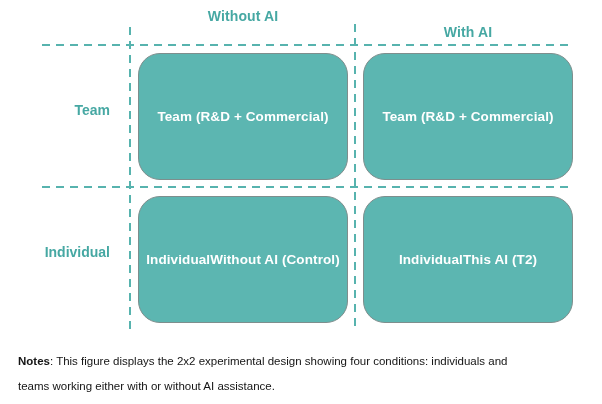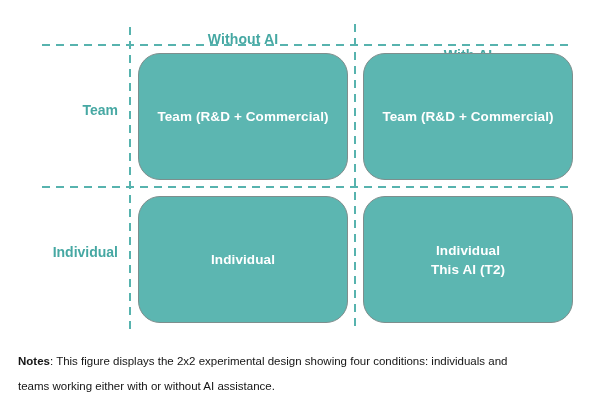--- a/index.html
+++ b/index.html
@@ -16,34 +16,34 @@
     position: relative;
     width: 602px;
     height: 404px;
     background: #ffffff;
     font-family: "Liberation Sans", sans-serif;
     overflow: hidden;
   }
   
   .col-header {
     position: absolute;
-    top: 31px;
+    top: 8px;
     width: 210px;
     text-align: center;
     font-size: 14px;
     font-weight: bold;
     color: var(--accent);
     letter-spacing: 0.1px;
   }
   .c1 { left: 138px; }
   .c2 { left: 363px; margin-top: 16px; }
   
   .row-label {
     position: absolute;
-    left: 8px;
+    left: 0;
     width: 110px;
     text-align: right;
     font-size: 14px;
     font-weight: bold;
     color: var(--accent);
   }
   .r1 { top: 102px; }
   .r2 { top: 244px; }
   
   .dash { position: absolute; }
@@ -61,21 +61,21 @@
   .v2 { left: 354px; top: 24px; height: 308px; }
   
   .cell {
     position: absolute;
     width: 210px;
     height: 127px;
     background: var(--cell-fill);
     border: 1px solid var(--cell-border);
     border-radius: 22px;
     display: flex;
-    flex-direction: column;
+    flex-direction: row;
     align-items: center;
     justify-content: center;
     text-align: center;
     color: var(--cell-text);
     font-size: 13.5px;
     font-weight: bold;
     line-height: 19px;
     letter-spacing: 0.1px;
   }
   .t1 { left: 138px; top: 53px; }
@@ -114,20 +114,21 @@
   <div class="cell t1">
     <div>Team (R&amp;D + Commercial)</div>
   </div>
 
   <div class="cell t3">
     <div>Team (R&amp;D + Commercial)</div>
   </div>
 
   <div class="cell ctrl">
     <div>Individual</div>
+    <div>Without AI (Control)</div>
   </div>
 
   <div class="cell t2">
     <div>Individual</div>
     <div>This AI (T2)</div>
   </div>
 
   <p class="notes"><b>Notes</b><span>: This figure displays the 2x2 experimental design showing four conditions: individuals and teams working either with or without AI assistance.</span></p>
 
 </div>

